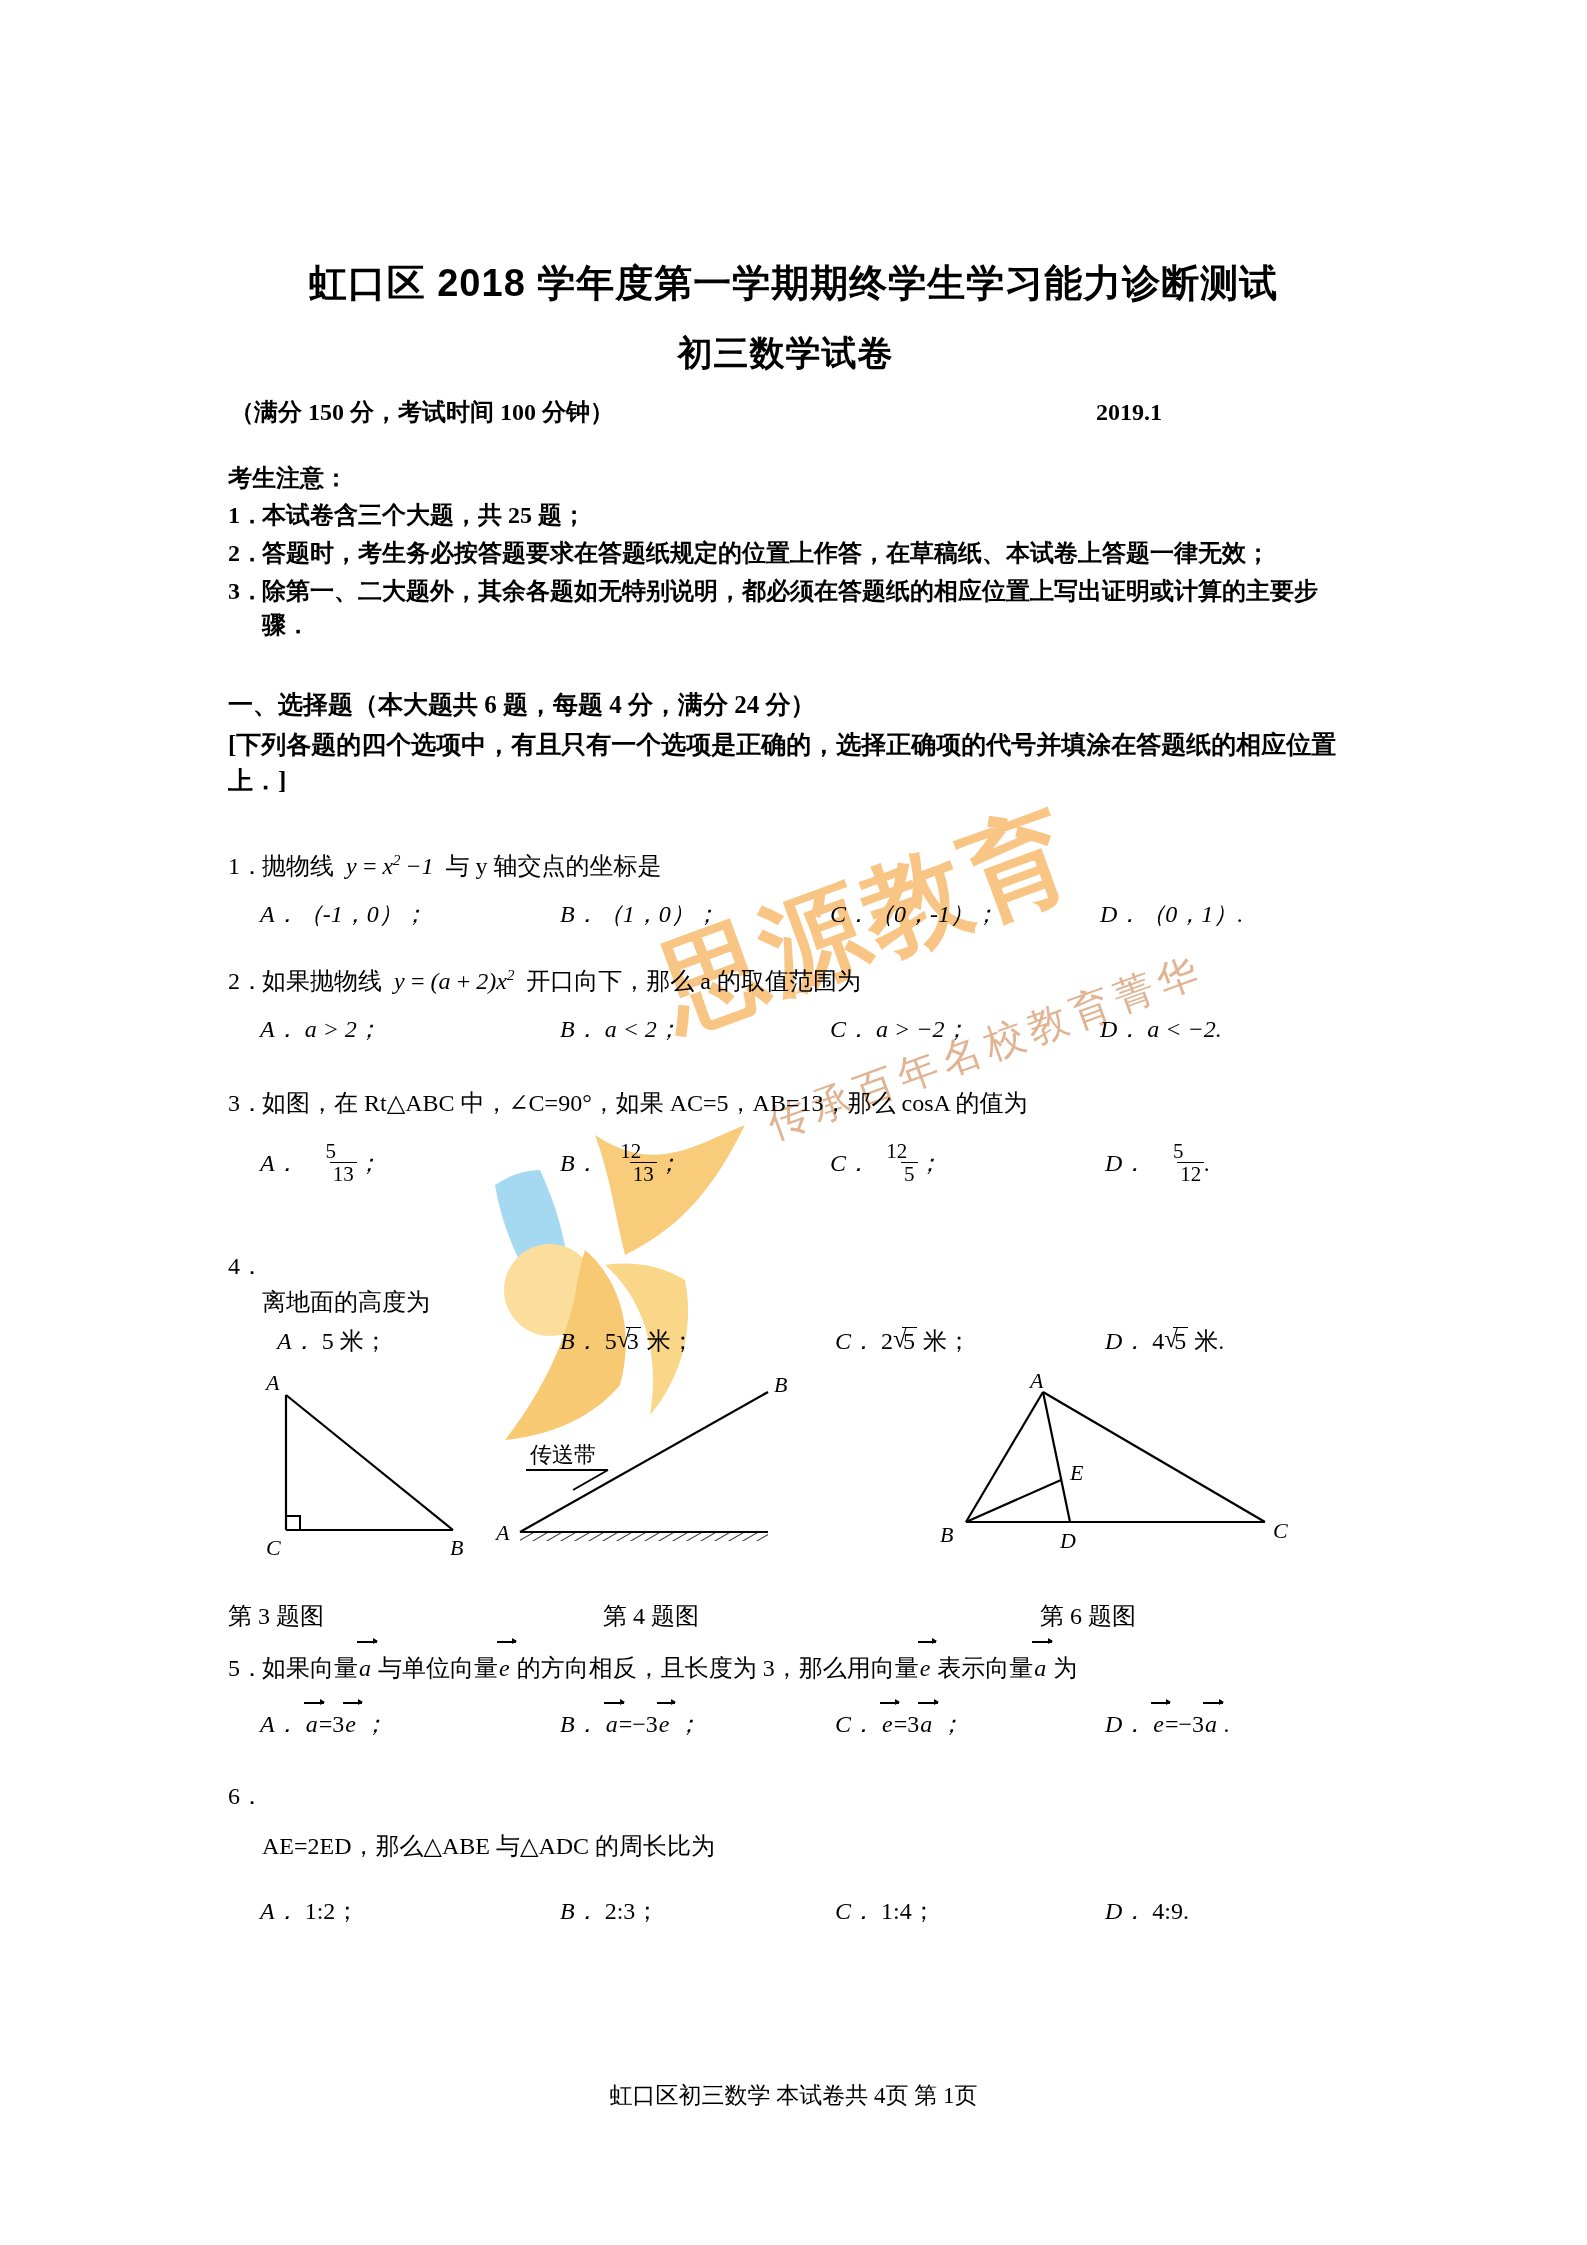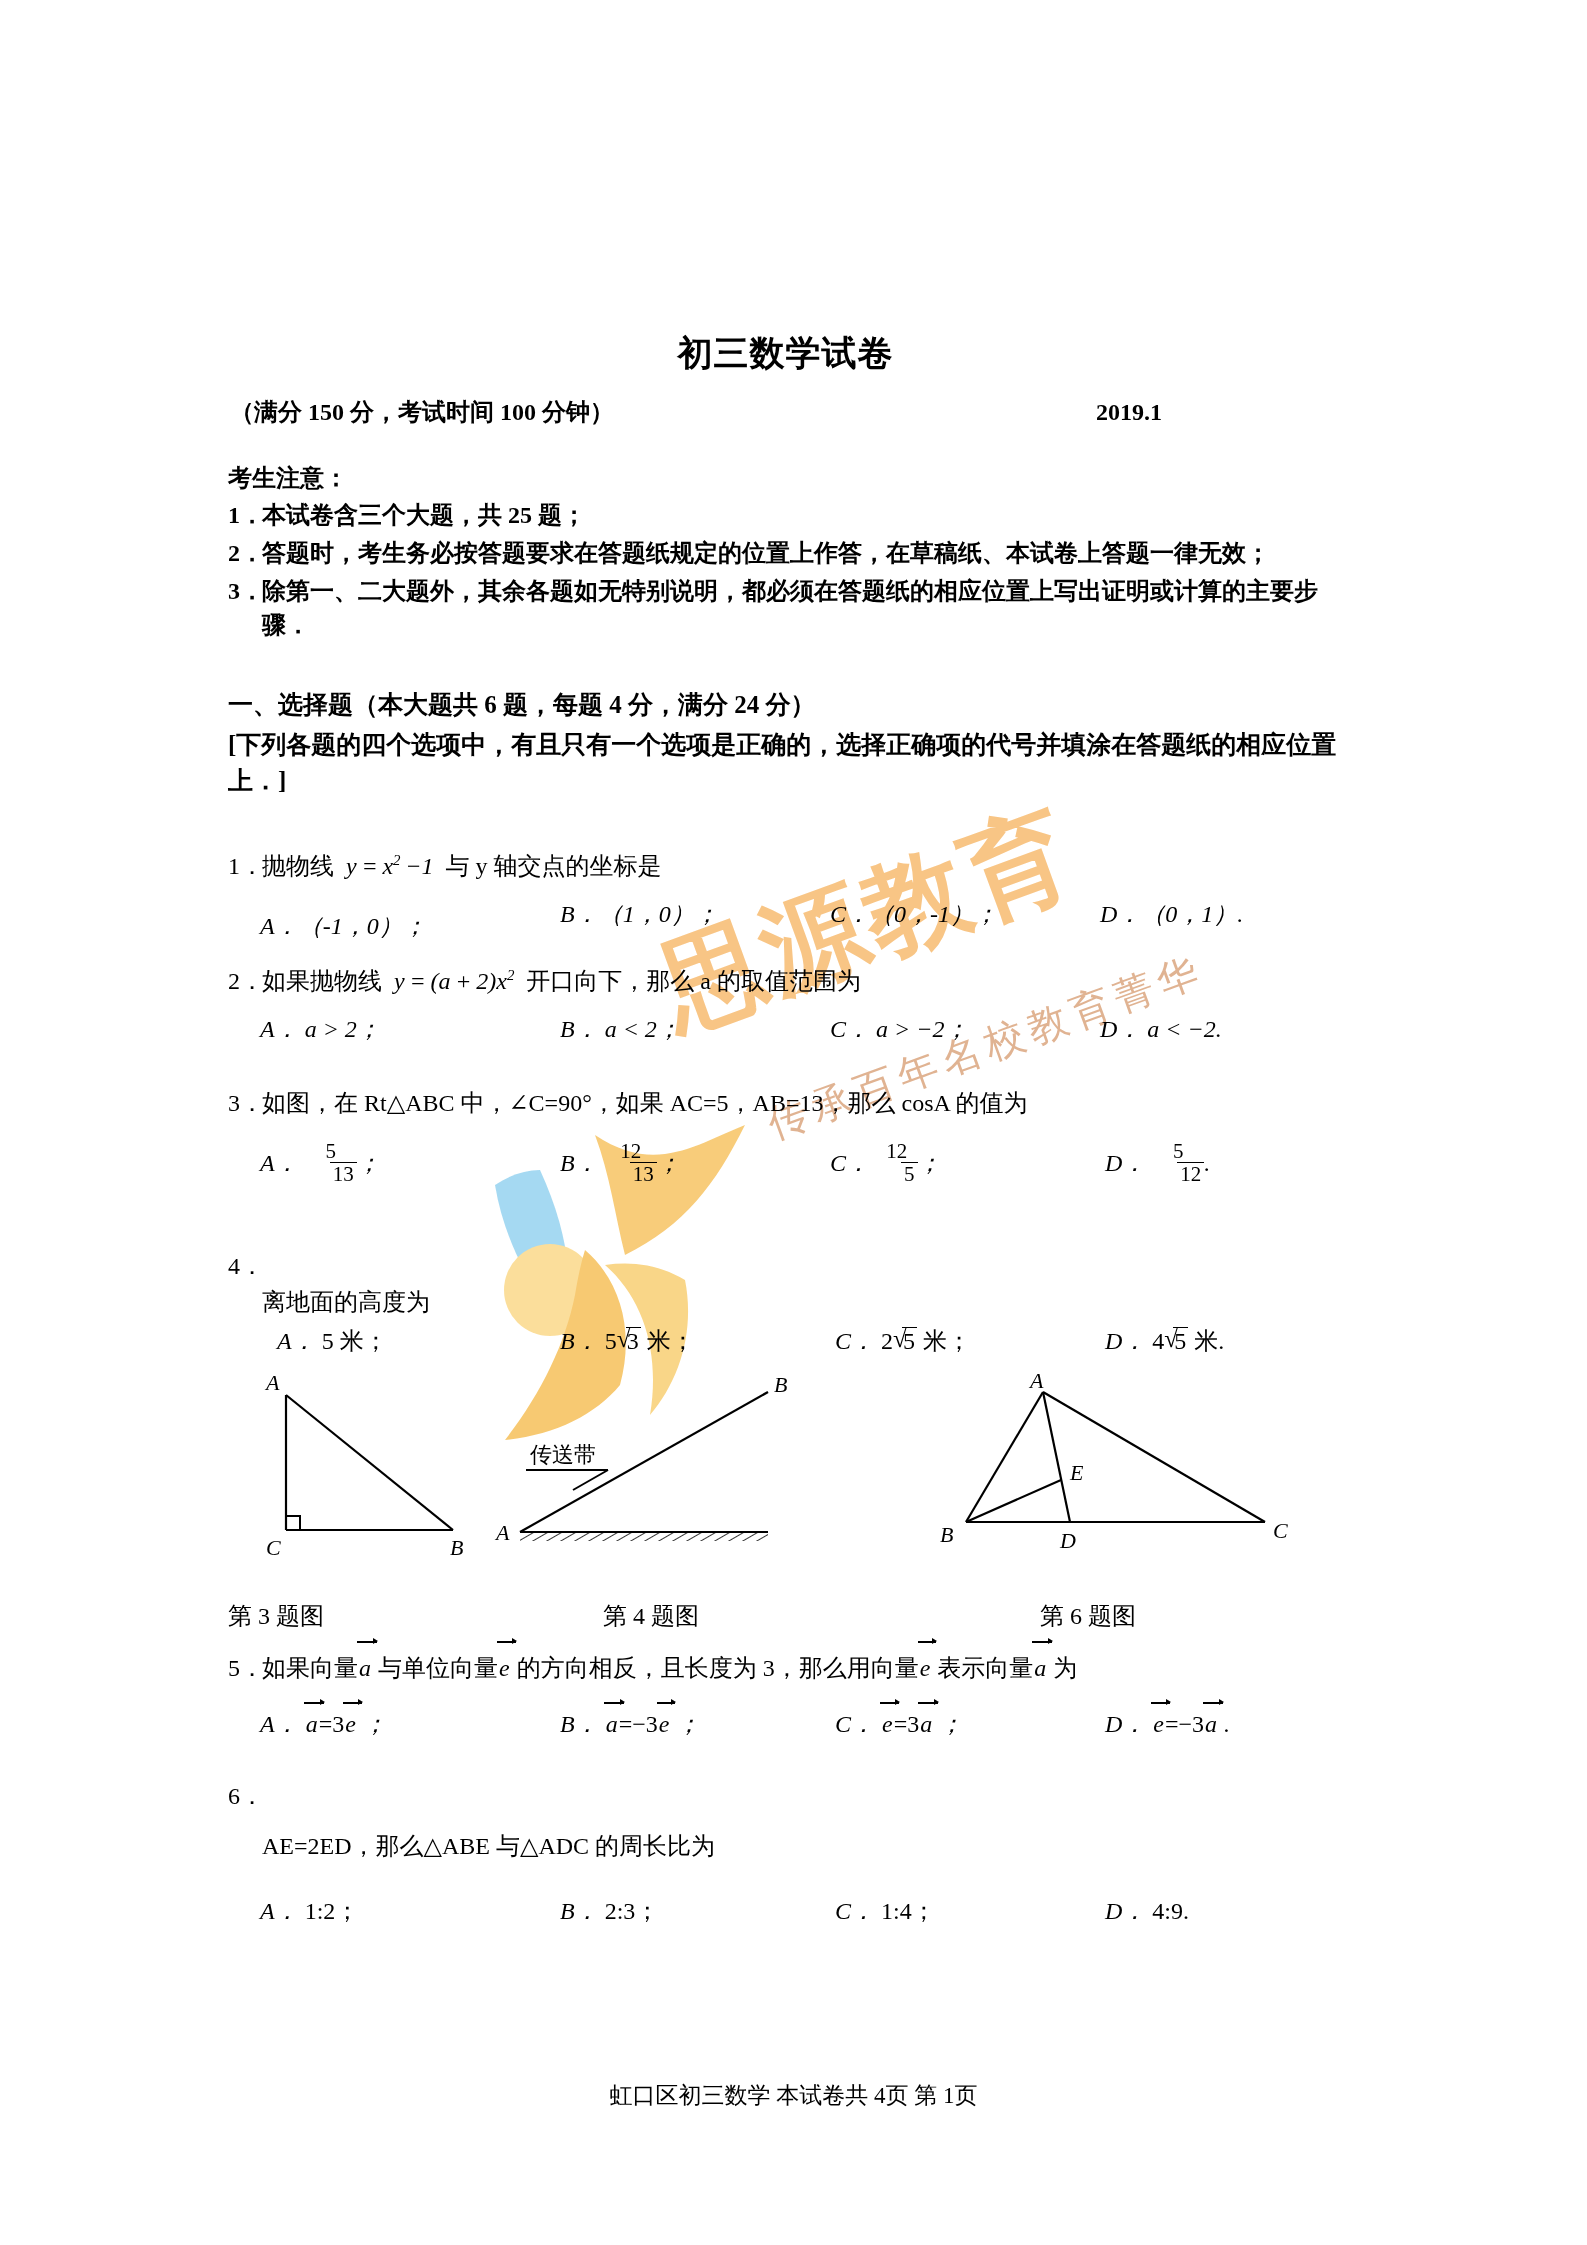--- a/index.html
+++ b/index.html
@@ -107,20 +107,21 @@
   <svg class="wm wm-logo" viewBox="0 0 330 330">
     <path d="M150 20 C210 60 250 30 300 10 C270 70 240 110 180 140 C170 100 165 60 150 20 Z" fill="#f6c05a" opacity="0.95"></path>
     <path d="M95 55 C120 110 130 160 120 215 C90 180 60 130 50 70 C65 60 80 55 95 55 Z" fill="#8fd0ee" opacity="0.95"></path>
     <circle cx="105" cy="175" r="46" fill="#fbd98a"></circle>
     <path d="M140 135 C175 165 190 215 175 270 C150 300 110 320 60 325 C95 280 120 230 130 180 C133 162 136 148 140 135 Z" fill="#f6c05a"></path>
     <path d="M160 150 C200 185 215 240 205 300 C235 265 250 215 240 165 C215 150 188 146 160 150 Z" fill="#f9cf74"></path>
   </svg>
   <div class="wm wm-text">思源教育</div>
   <div class="wm wm-sub">传承百年名校教育菁华</div>
 
+  <div class="doc-title">虹口区 2018 学年度第一学期期终学生学习能力诊断测试</div>
   <div class="doc-subtitle">初三数学试卷</div>
   <div class="scoreline">
     <span class="mid">（满分 150 分，考试时间 100 分钟）</span>
     <span class="date">2019.1</span>
   </div>
 
   <div class="notes">
     <div class="nt-head">考生注意：</div>
     <div class="nt-row">
       <span class="nt-num">1．</span>
@@ -143,21 +144,21 @@
     <div class="q-stem">
       <span class="q-num">1．</span>
       <span class="q-txt">
         <span>抛物线</span>
         <span class="it">&nbsp;y = x<sup>2</sup> −1&nbsp;</span>
         <span>与 y 轴交点的坐标是</span>
       </span>
     </div>
   </div>
   <div class="opts" style="left:260px; top:898px; width:1110px;">
-    <span class="opt" style="left:0px;margin-top:12px;"><span class="lbl">A．</span><span>（-1，0）；</span></span>
+    <span class="opt" style="left:0px;"><span class="lbl">A．</span><span>（-1，0）；</span></span>
     <span class="opt" style="left:300px;"><span class="lbl">B．</span><span>（1，0）；</span></span>
     <span class="opt" style="left:570px;"><span class="lbl">C．</span><span>（0，-1）；</span></span>
     <span class="opt" style="left:840px;"><span class="lbl">D．</span><span>（0，1）.</span></span>
   </div>
 
   <div class="q" style="left:228px; top:963px; width:1140px;">
     <div class="q-stem">
       <span class="q-num">2．</span>
       <span class="q-txt">
         <span>如果抛物线</span>

